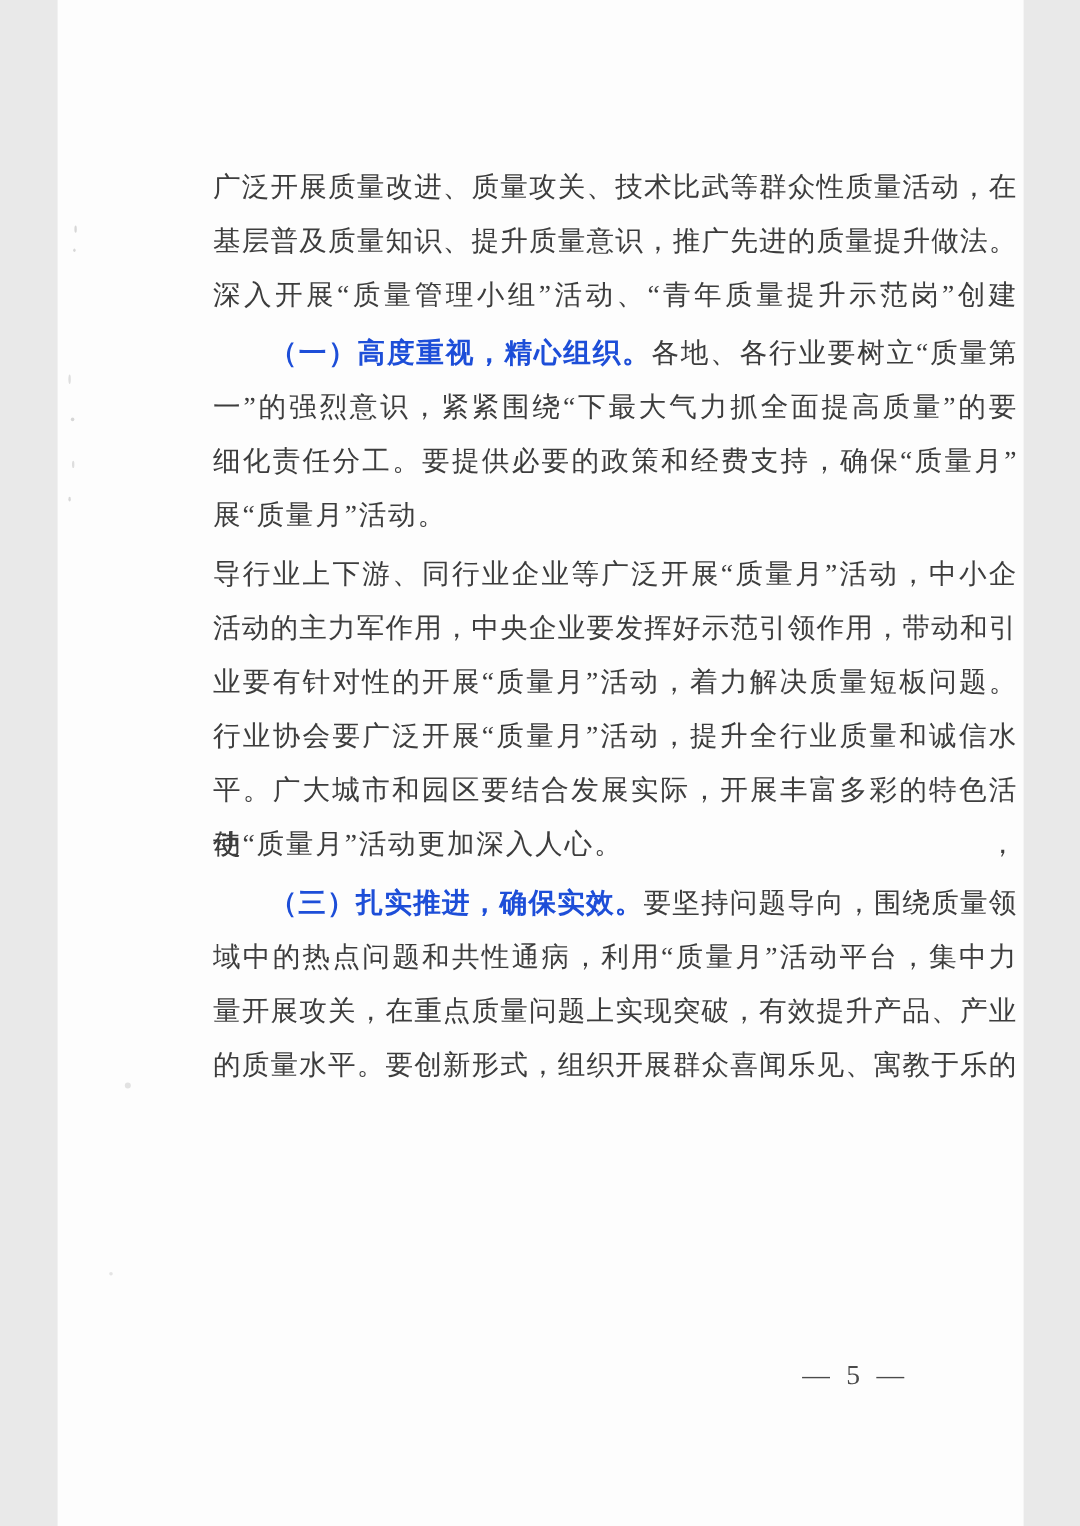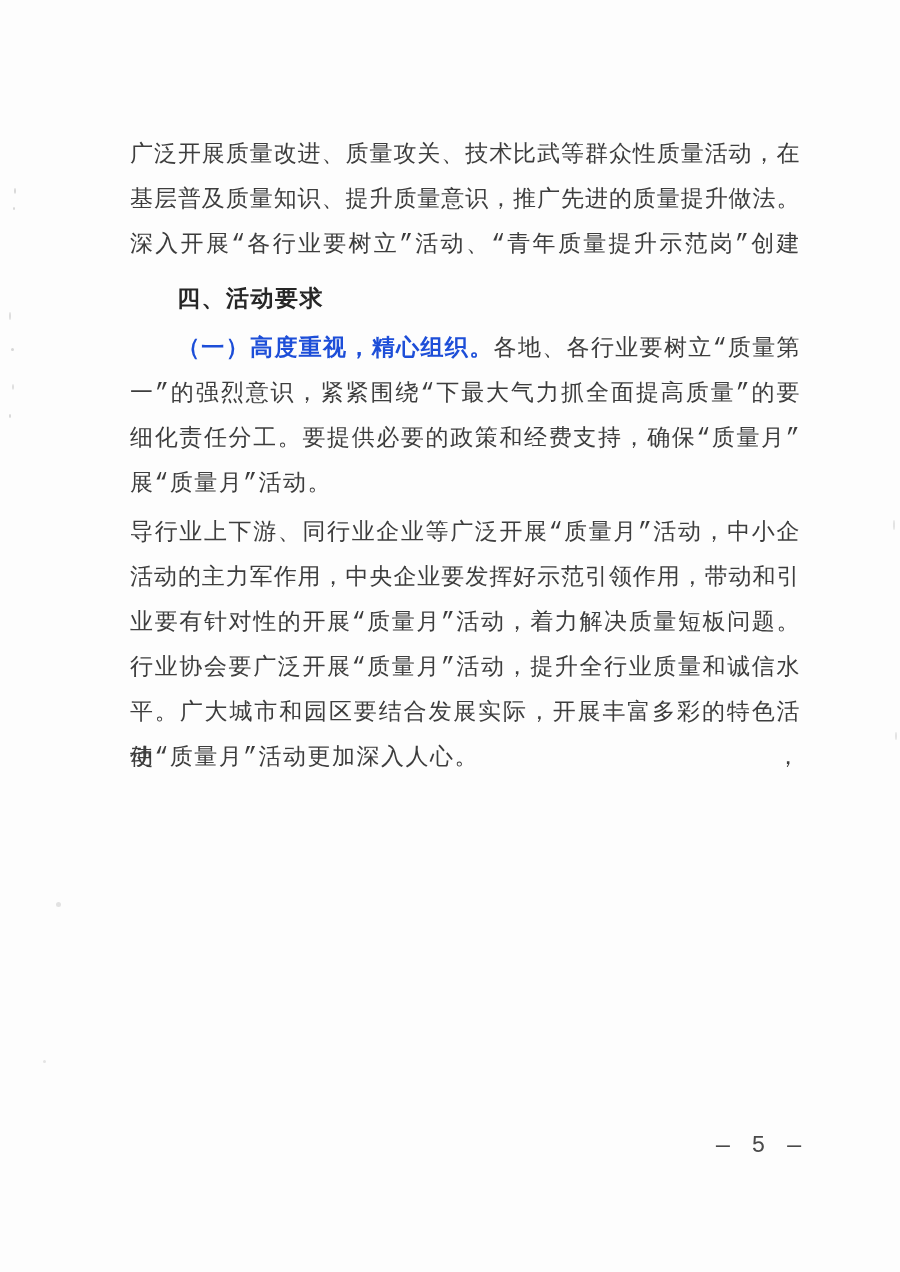--- a/index.html
+++ b/index.html
@@ -3,26 +3,26 @@
 <meta charset="utf-8">
 <title>Scanned Document Page</title>
 <style>
   html, body {
     margin: 0;
     padding: 0;
     background: #e9e9e9;
   }
   .page {
     position: relative;
-    width: 900px;
+    width: 805px;
     height: 1272px;
     margin: 0 auto;
     background: #fdfdfd;
     overflow: hidden;
-    font-family: Liberation Mono, monospace;
+    font-family: Liberation Serif, serif;
     color: #3d3d3d;
   }
   .content {
     position: absolute;
     left: 130px;
     top: 133px;
     width: 670px;
   }
   .ln {
     font-size: 23px;
@@ -76,41 +76,46 @@
 </head>
 <body>
 
 <div class="page">
 
   <div class="content">
 
     <div>
       <div class="ln">广泛开展质量改进、质量攻关、技术比武等群众性质量活动，在</div>
       <div class="ln">基层普及质量知识、提升质量意识，推广先进的质量提升做法。</div>
-      <div class="ln">深入开展“各行业要树立”活动、“青年质量提升示范岗”创建</div>
+      <div class="ln">深入开展“质量管理小组”活动、“青年质量提升示范岗”创建</div>
     </div>
 
-    <div class="ln short indent heading">四、活动要求</div>
 
     <div class="section">
       <div class="ln indent"><span class="b">（一）高度重视，精心组织。</span><span>各地、各行业要树立“质量第</span></div>
       <div class="ln">一”的强烈意识，紧紧围绕“下最大气力抓全面提高质量”的要</div>
       <div class="ln">细化责任分工。要提供必要的政策和经费支持，确保“质量月”</div>
       <div class="ln short">展“质量月”活动。</div>
     </div>
 
     <div class="section">
       <div class="ln">导行业上下游、同行业企业等广泛开展“质量月”活动，中小企</div>
       <div class="ln">活动的主力军作用，中央企业要发挥好示范引领作用，带动和引</div>
       <div class="ln">业要有针对性的开展“质量月”活动，着力解决质量短板问题。</div>
       <div class="ln">行业协会要广泛开展“质量月”活动，提升全行业质量和诚信水</div>
       <div class="ln">平。广大城市和园区要结合发展实际，开展丰富多彩的特色活动，</div>
       <div class="ln short">使“质量月”活动更加深入人心。</div>
     </div>
 
+    <div class="section">
+      <div class="ln indent"><span class="b">（三）扎实推进，确保实效。</span><span>要坚持问题导向，围绕质量领</span></div>
+      <div class="ln">域中的热点问题和共性通病，利用“质量月”活动平台，集中力</div>
+      <div class="ln">量开展攻关，在重点质量问题上实现突破，有效提升产品、产业</div>
+      <div class="ln">的质量水平。要创新形式，组织开展群众喜闻乐见、寓教于乐的</div>
+    </div>
 
   </div>
 
   <div class="footer">— 5 —</div>
 
   <div class="speck s1"></div>
   <div class="speck s2"></div>
   <div class="speck s3"></div>
   <div class="speck s4"></div>
   <div class="speck s5"></div>

